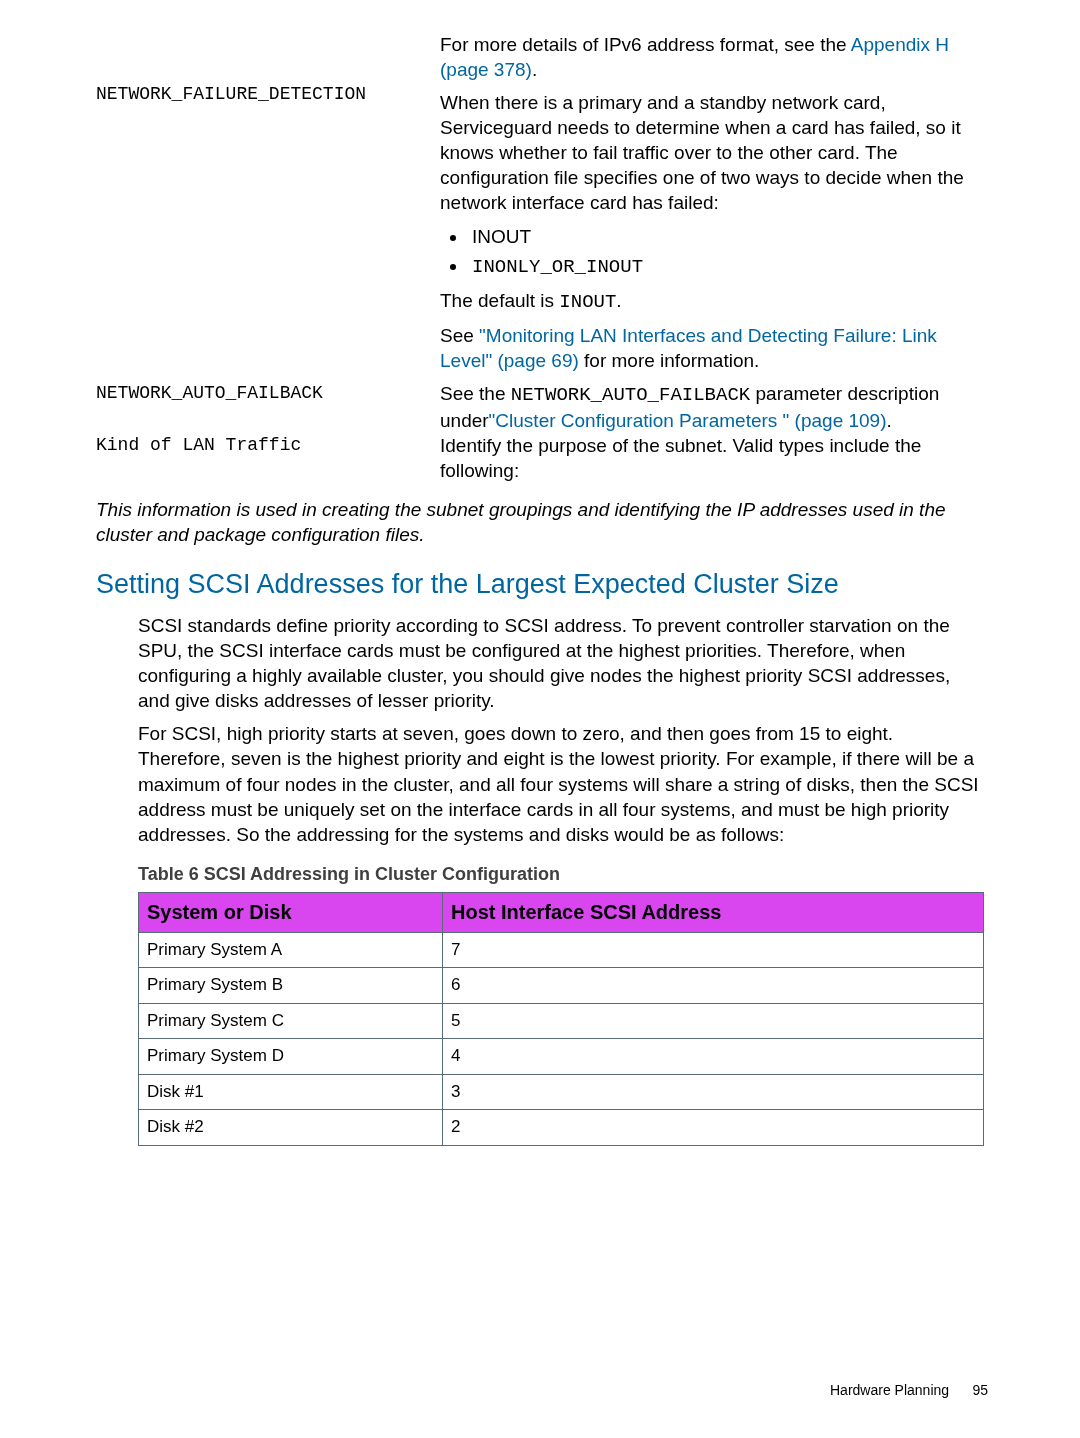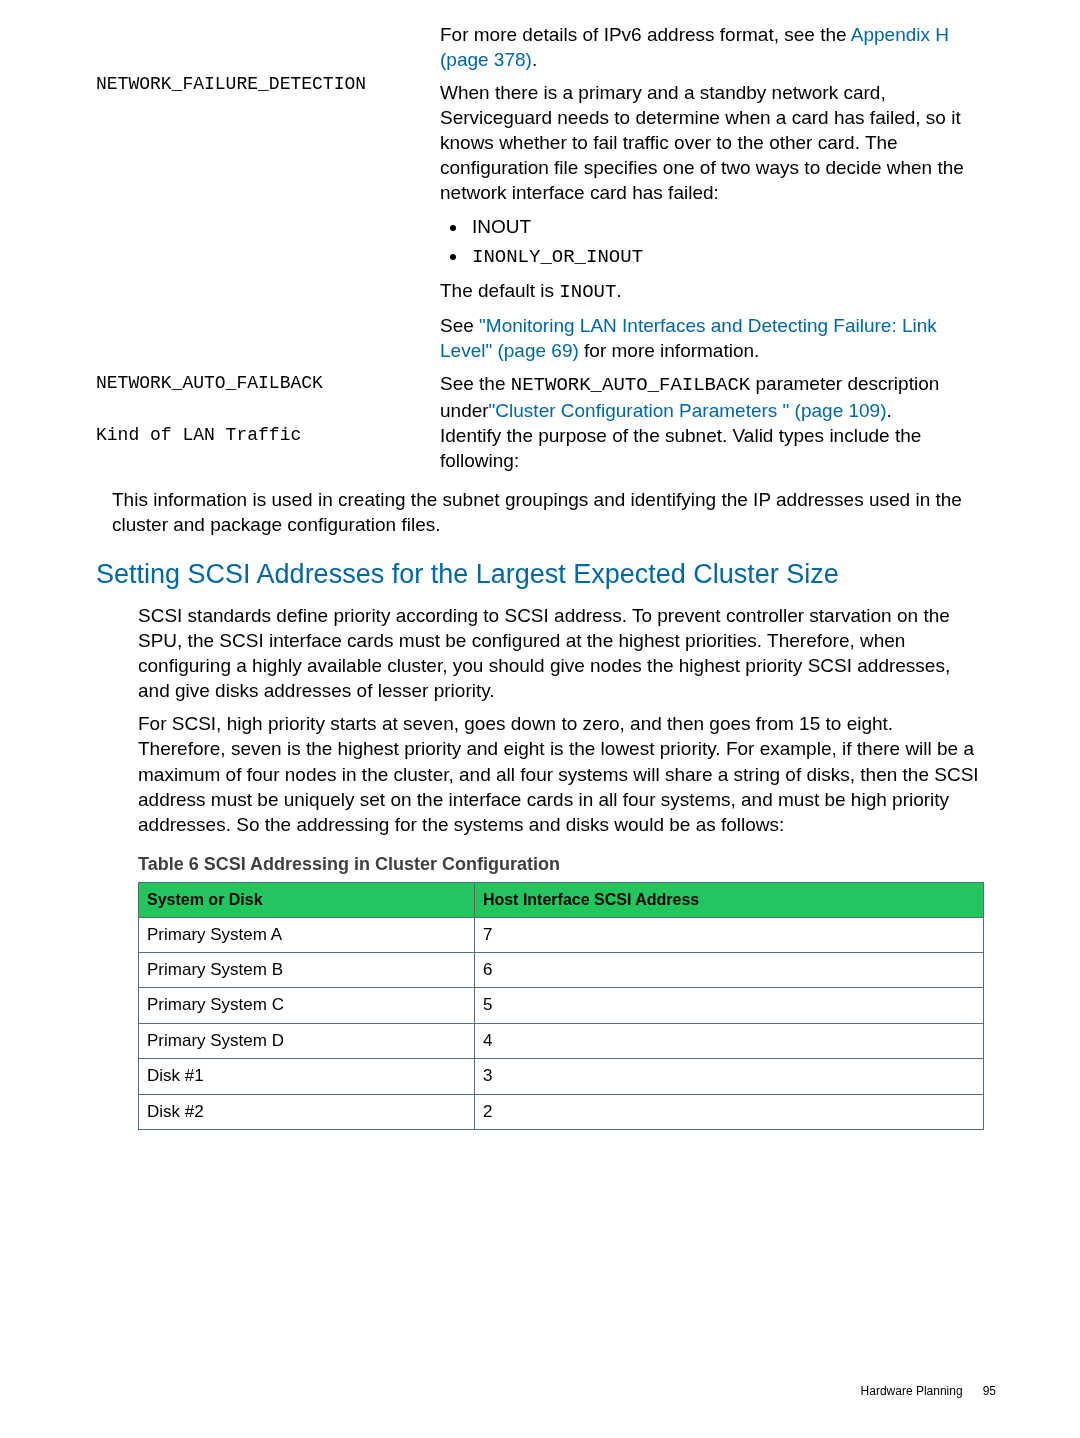--- a/index.html
+++ b/index.html
@@ -7,21 +7,21 @@
     margin: 0;
     padding: 0;
     width: 1080px;
     height: 1438px;
     background: #fff;
     font-family: Arial, Helvetica, sans-serif;
     color: #000;
     font-size: 19px;
   }
   .page {
-    padding: 22px 96px 40px 96px;
+    padding: 32px 96px 40px 96px;
     box-sizing: border-box;
     position: relative;
     height: 1438px;
   }
   .deflist {
     display: grid;
     grid-template-columns: 320px 1fr;
     column-gap: 24px;
   }
   .dt {
@@ -75,28 +75,28 @@
     font-size: 17px;
   }
   table.scisi th, table.scisi td {
     border: 1px solid #5a6b78;
     padding: 6px 8px;
     text-align: left;
     vertical-align: top;
   }
   table.scisi th {
     font-weight: bold;
-    background: #22c55e;
-    font-size: 16px;
+    background: #d946ef;
+    font-size: 20px;
   }
   .footer {
     position: absolute;
     bottom: 40px;
-    right: 84px;
-    font-size: 12px;
+    right: 92px;
+    font-size: 14px;
   }
 </style>
 </head>
 <body>
 
 <div class="page">
 
   <div class="deflist">
     <div class="dt"></div>
     <div class="dd">
@@ -122,21 +122,21 @@
     <div class="dd">
       <span>See the </span><span class="mono">NETWORK_AUTO_FAILBACK</span><span> parameter description under</span><span class="link">"Cluster Configuration Parameters " (page 109)</span><span>.</span>
     </div>
 
     <div class="dt">Kind of LAN Traffic</div>
     <div class="dd">
       <span>Identify the purpose of the subnet. Valid types include the following:</span>
     </div>
   </div>
 
-  <p class="section-hanging" style="margin-left:16px;">This information is used in creating the subnet groupings and identifying the IP addresses used in the cluster and package configuration files.</p>
+  <p class="section-hanging" style="margin-left:0;font-style:italic;">This information is used in creating the subnet groupings and identifying the IP addresses used in the cluster and package configuration files.</p>
 
   <div class="body-indent">
     <h2 class="sub">Setting SCSI Addresses for the Largest Expected Cluster Size</h2>
     <p>SCSI standards define priority according to SCSI address. To prevent controller starvation on the SPU, the SCSI interface cards must be configured at the highest priorities. Therefore, when configuring a highly available cluster, you should give nodes the highest priority SCSI addresses, and give disks addresses of lesser priority.</p>
     <p>For SCSI, high priority starts at seven, goes down to zero, and then goes from 15 to eight. Therefore, seven is the highest priority and eight is the lowest priority. For example, if there will be a maximum of four nodes in the cluster, and all four systems will share a string of disks, then the SCSI address must be uniquely set on the interface cards in all four systems, and must be high priority addresses. So the addressing for the systems and disks would be as follows:</p>
 
     <div class="table-caption">Table 6 SCSI Addressing in Cluster Configuration</div>
 
     <table class="scisi">
       <thead>

